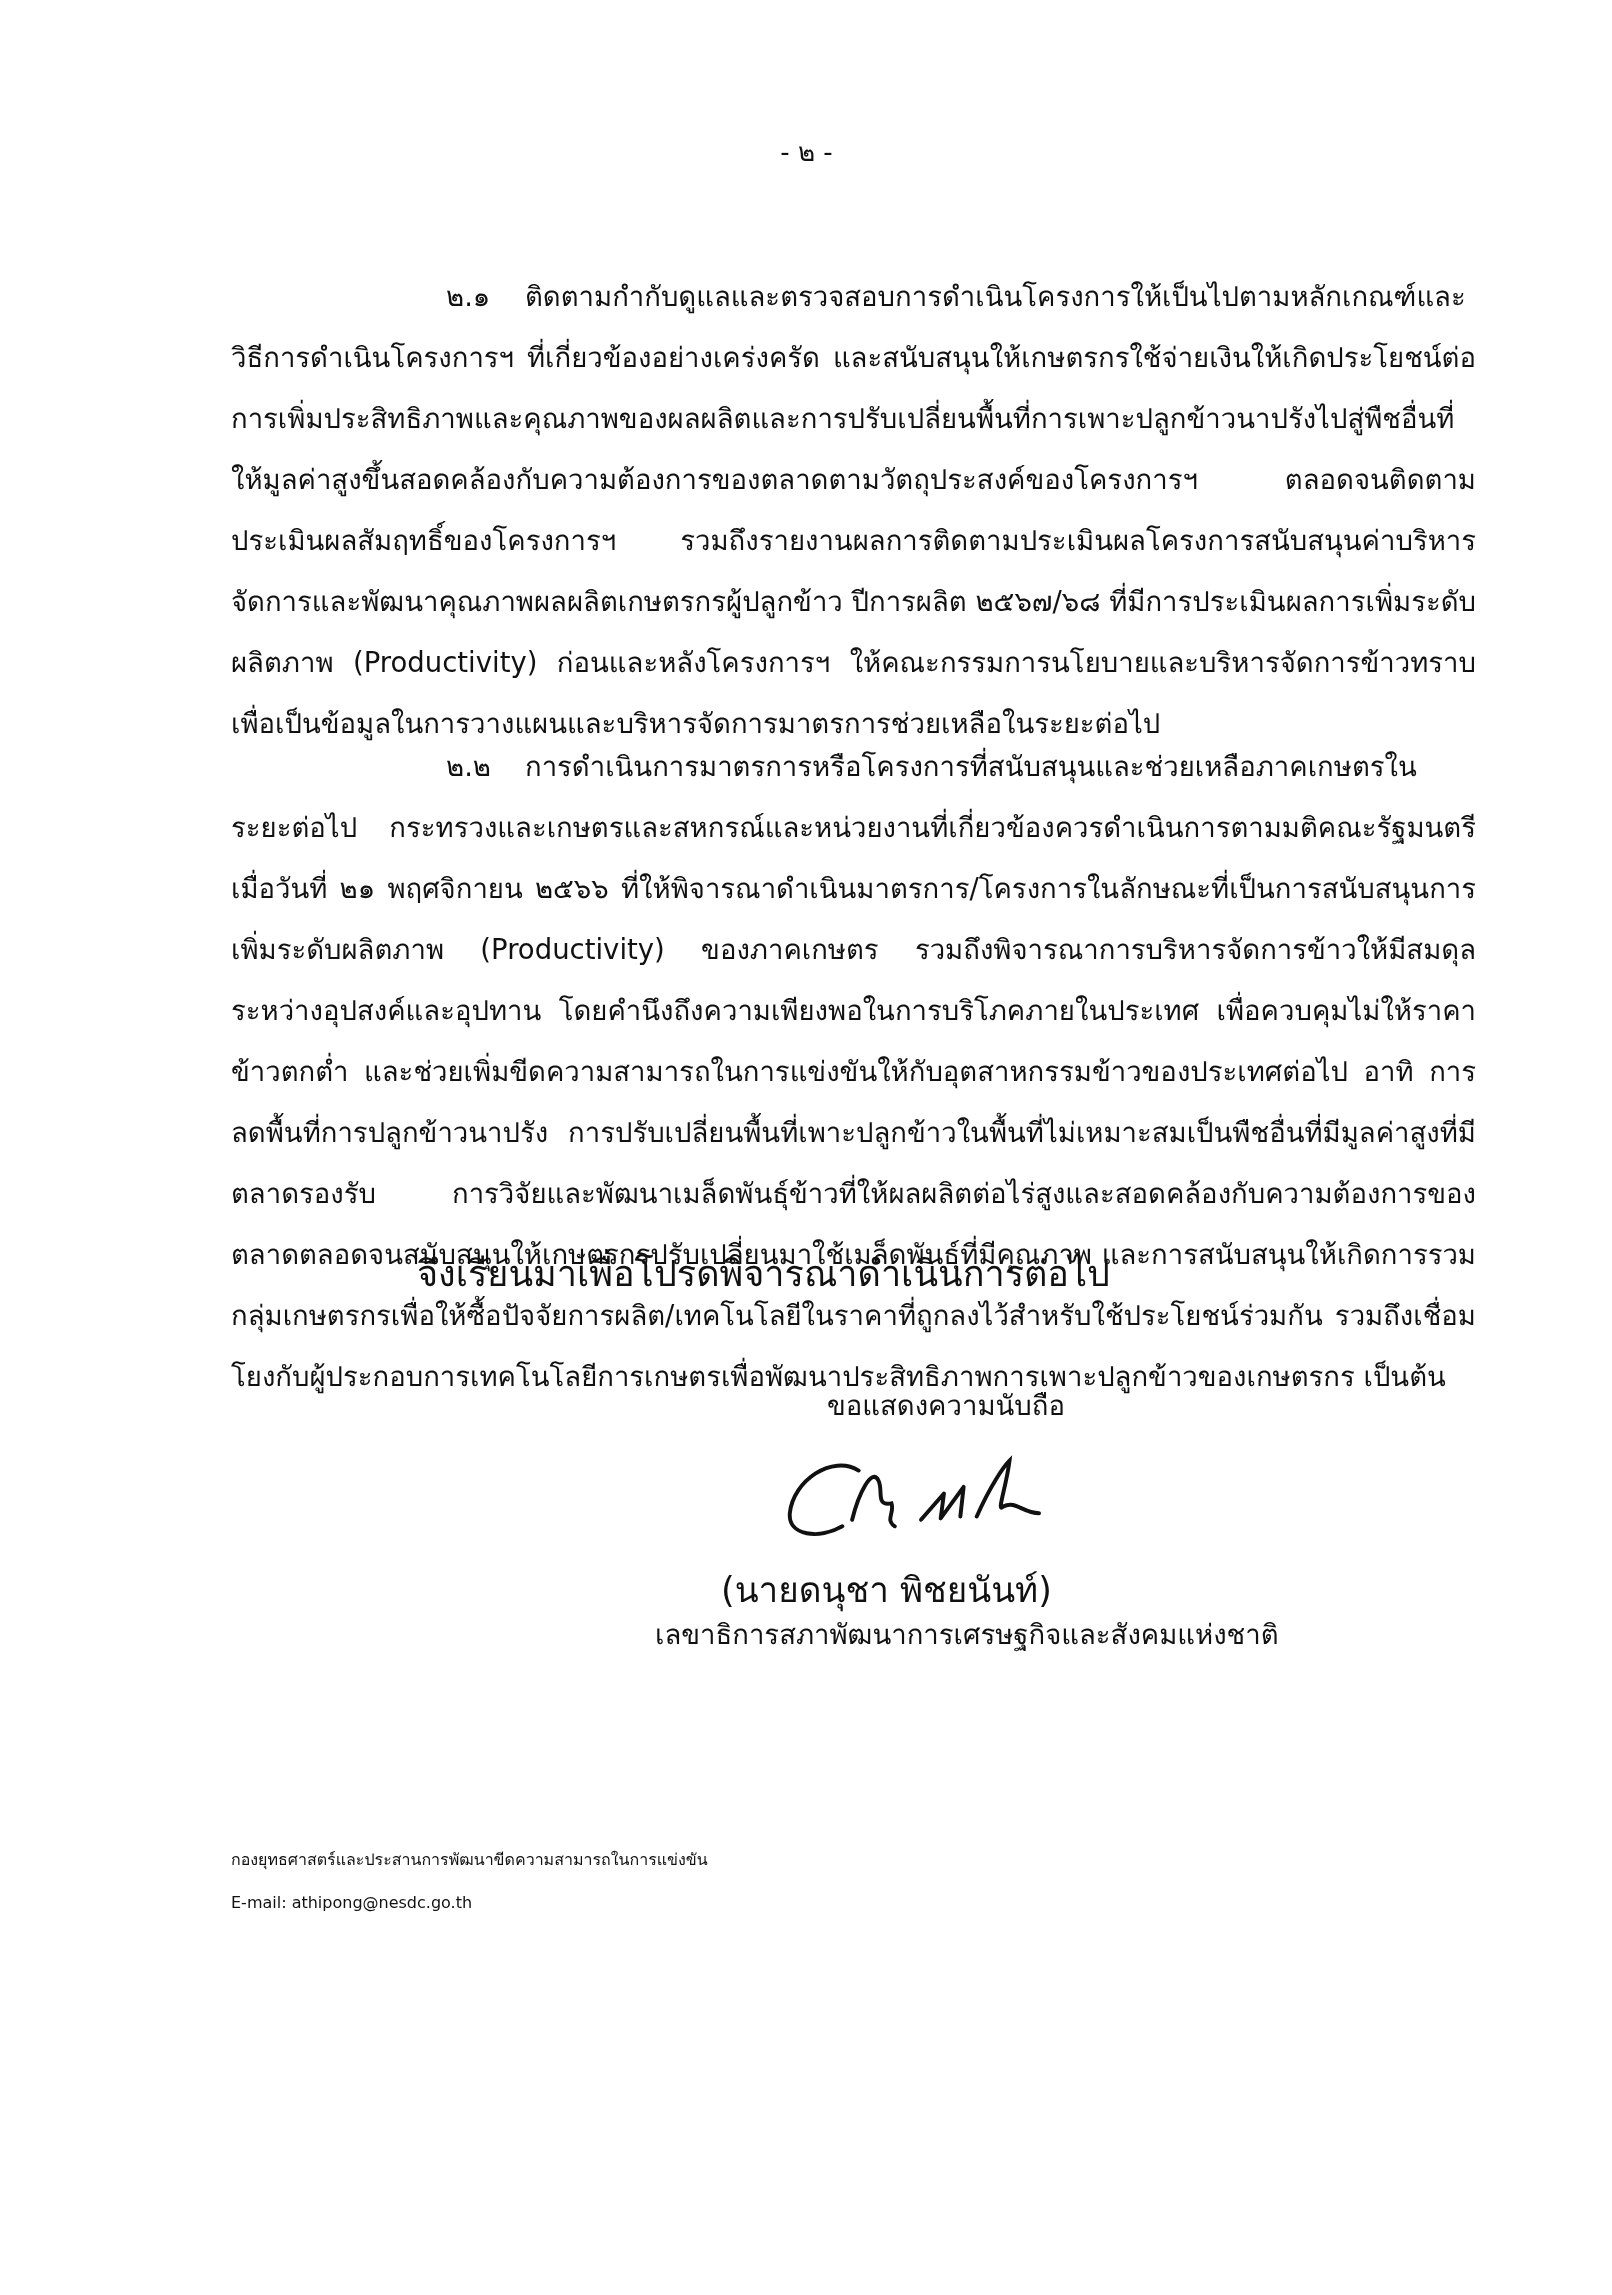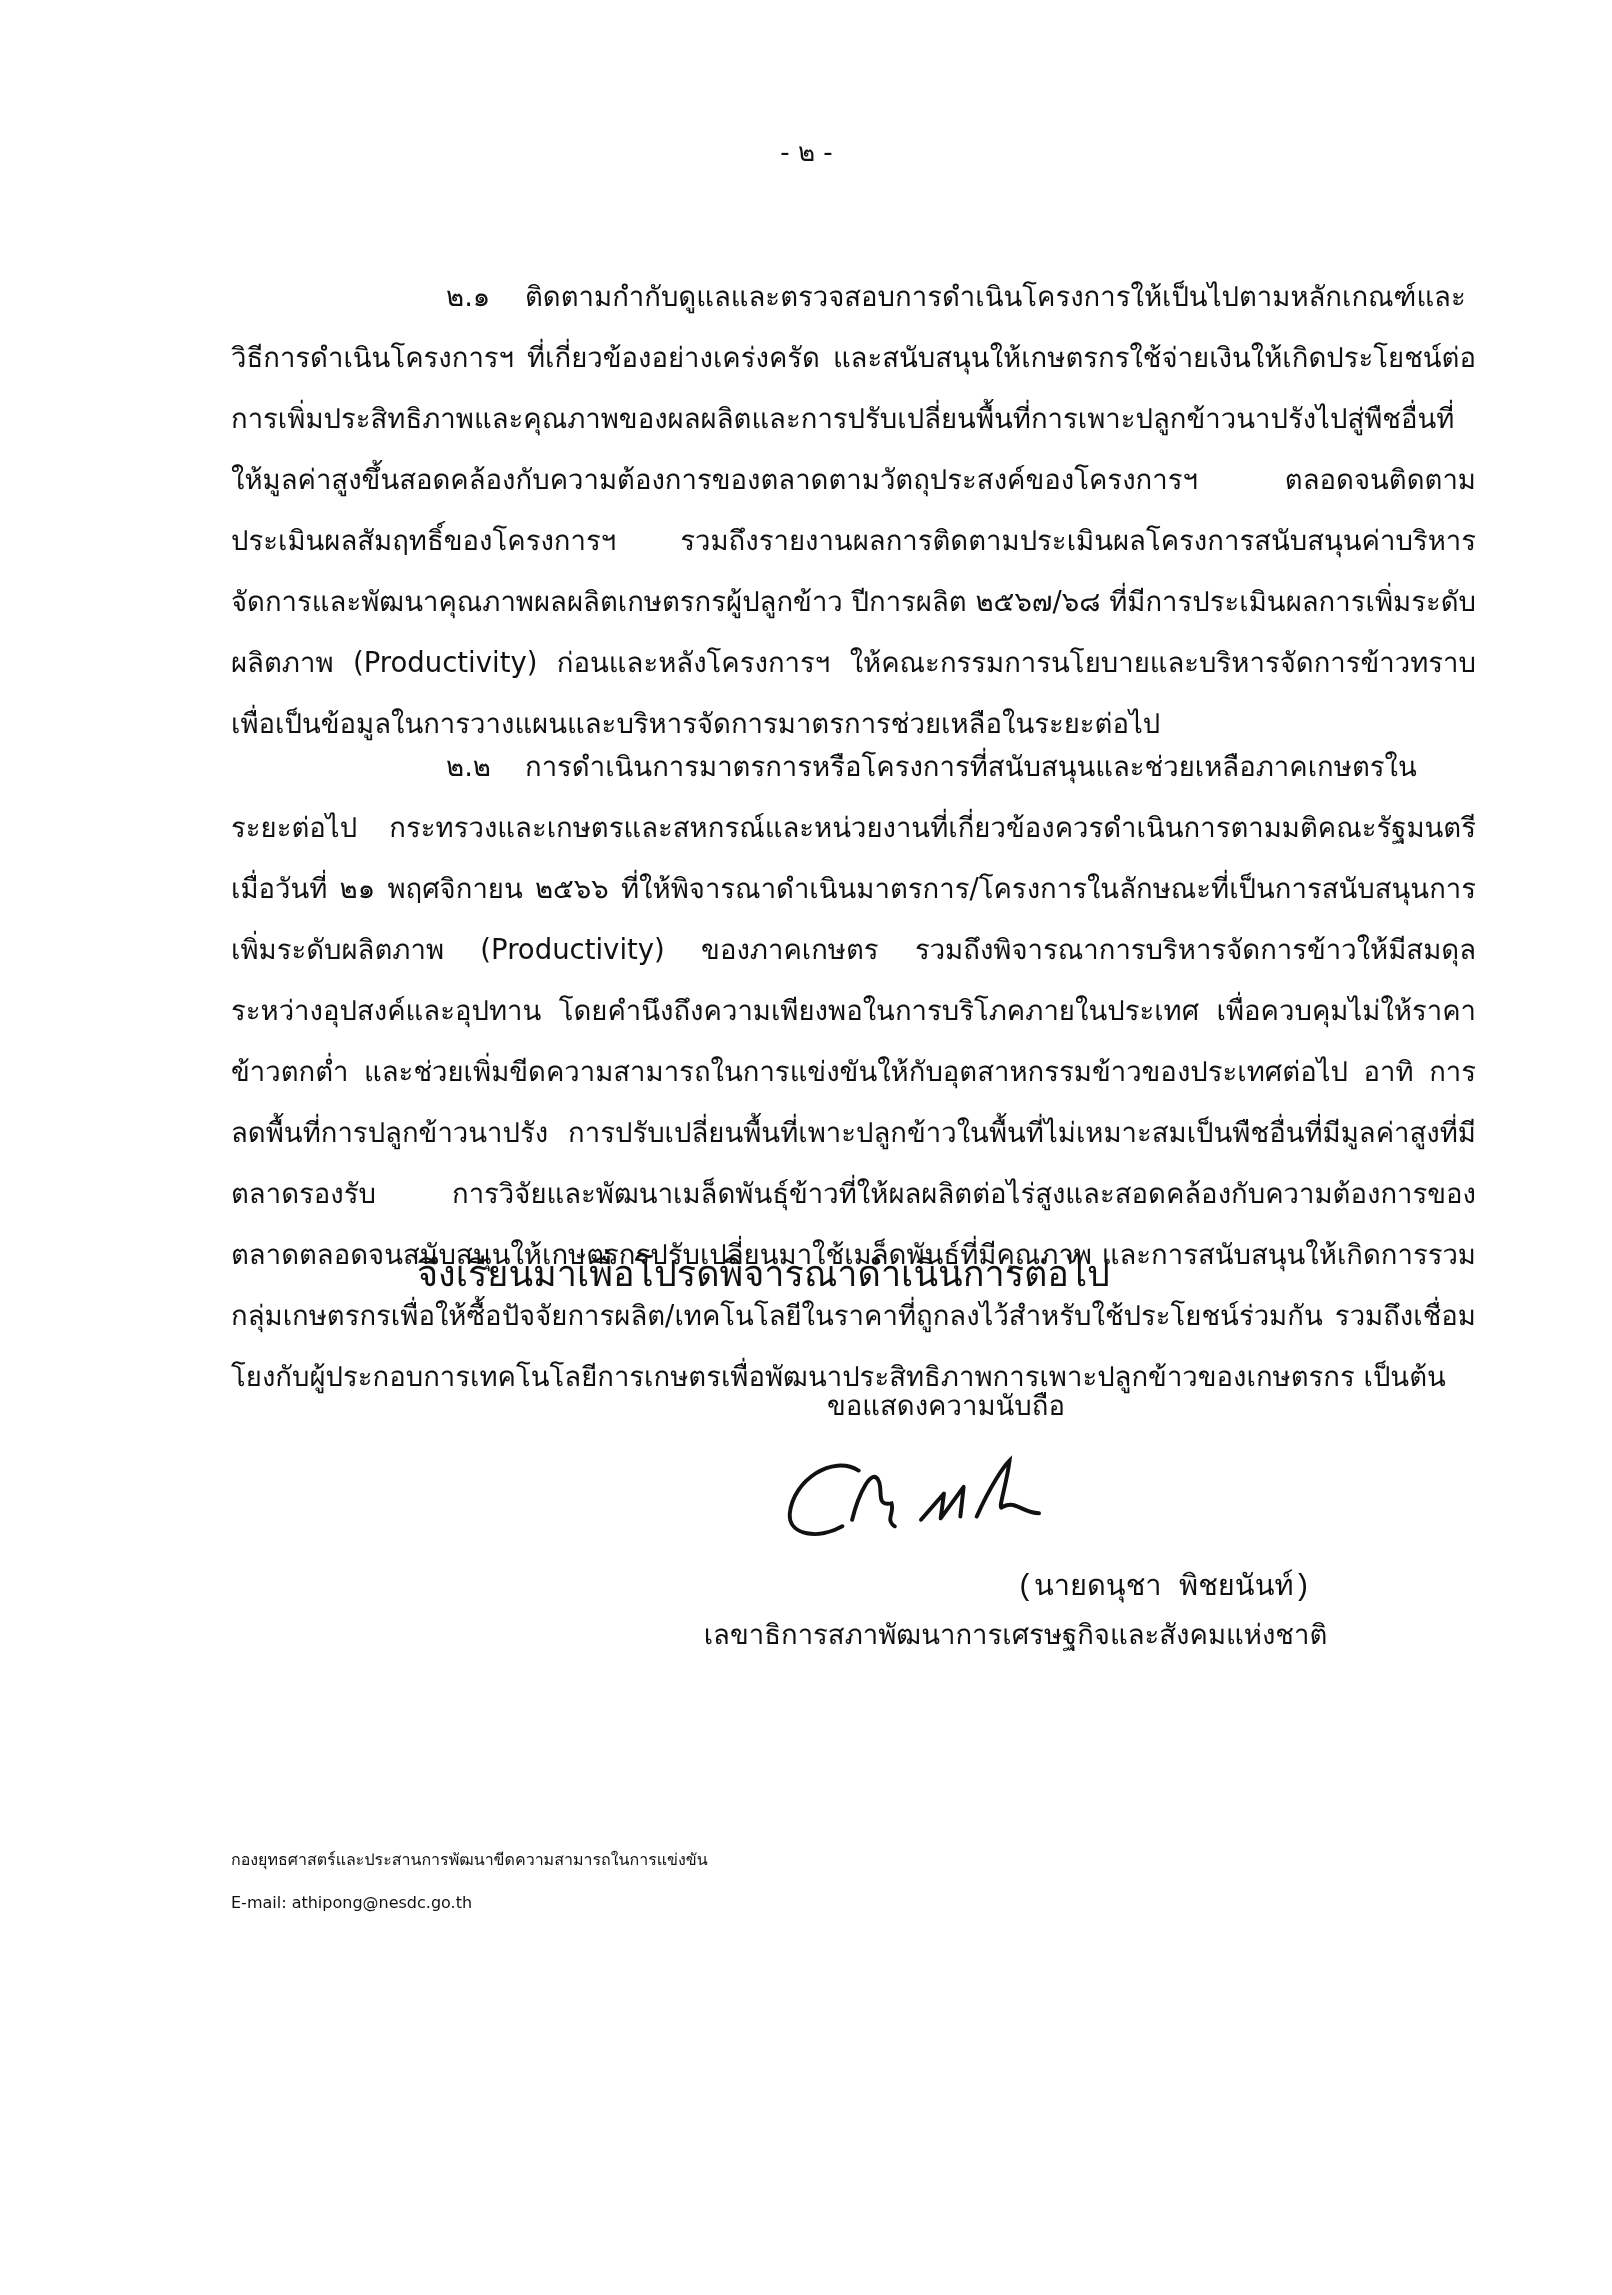--- a/index.html
+++ b/index.html
@@ -54,30 +54,28 @@
       left: 780px;
       top: 1441px;
       width: 341px;
       height: 105px;
     }
     .signer-name {
       position: absolute;
       left: 721px;
       top: 1562px;
       width: 590px;
-      text-align: right;
-      font-size: 29px;
-      font-family: Liberation Mono, monospace;
+      text-align: left;
+      font-size: 35px;
     }
     .signer-title {
       position: absolute;
       left: 655px;
       top: 1612px;
       width: 721px;
-      text-align: center;
       font-size: 27.5px;
     }
     .contact {
       position: absolute;
       left: 231px;
       top: 1838px;
       font-size: 16px;
       line-height: 43px;
     }
   </style>

